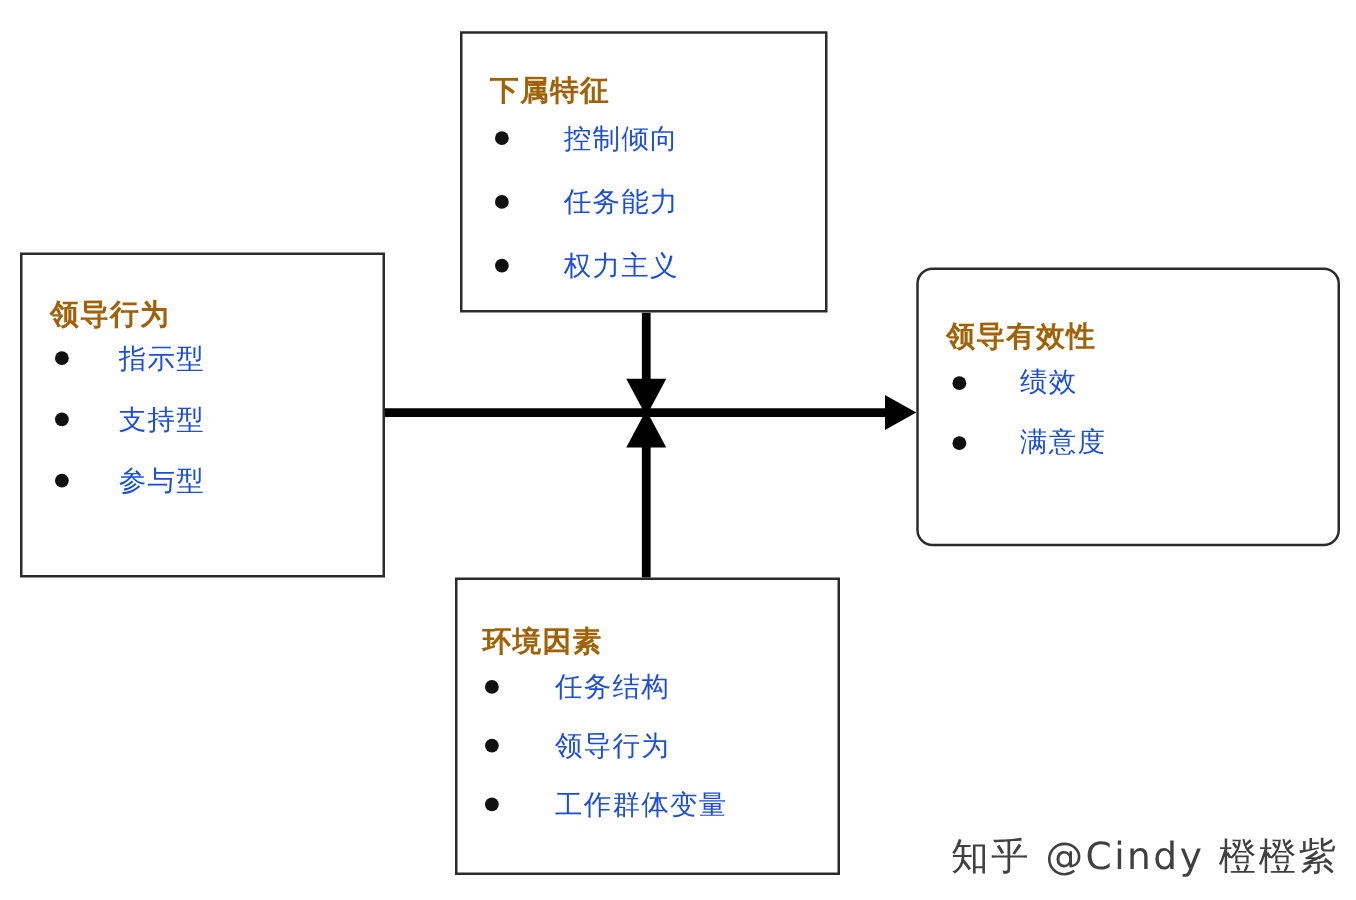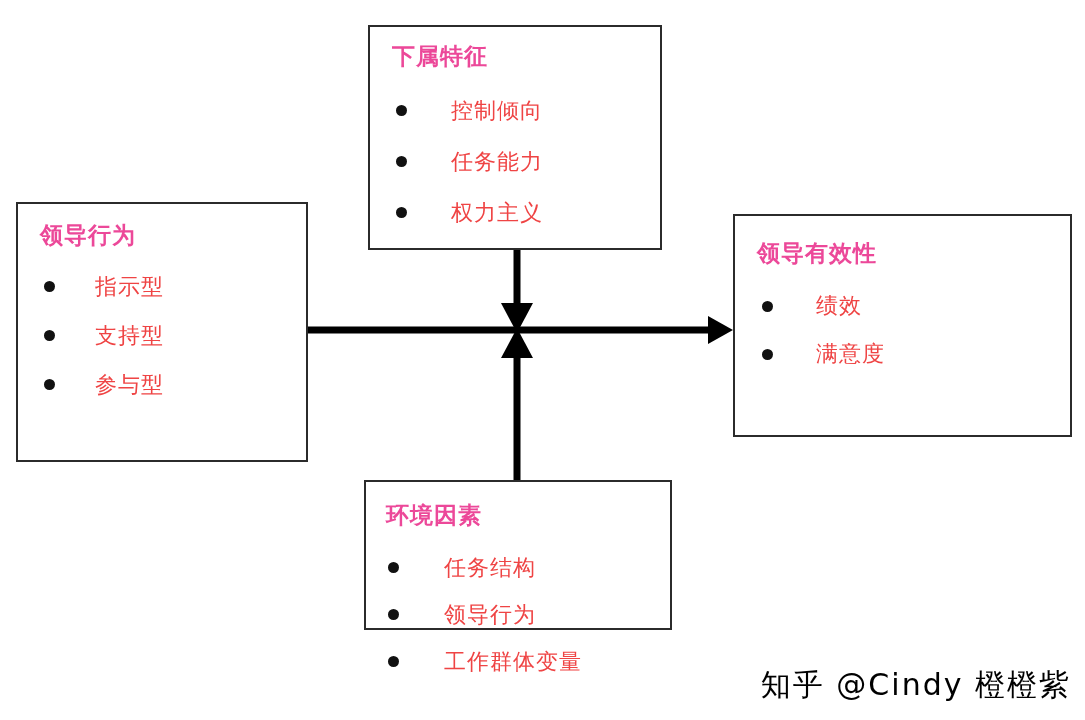--- a/index.html
+++ b/index.html
@@ -22,52 +22,53 @@
   .node {
     position: absolute;
     box-sizing: border-box;
     border: 2px solid #2b2b2b;
     background: #ffffff;
     z-index: 3;
   }
   .node-title {
     font-size: 23px;
     font-weight: bold;
-    color: #ec4899;
+    color: #a16207;
     letter-spacing: 1px;
     white-space: nowrap;
+    margin-top: 16px;
   }
   .bullet-list {
     list-style: none;
     margin: 0;
     padding: 0;
   }
   .bullet-item {
     display: flex;
     align-items: center;
     white-space: nowrap;
   }
   .bullet-dot {
     width: 11px;
     height: 11px;
     border-radius: 50%;
     background: #111111;
     flex: 0 0 auto;
   }
   .bullet-text {
     font-size: 22px;
-    color: #ef4444;
+    color: #1d4ed8;
     letter-spacing: 1px;
   }
 
   
   #node-subordinate { left: 368px; top: 25px;  width: 294px; height: 225px; }
   #node-leadership  { left: 16px;  top: 202px; width: 292px; height: 260px; }
-  #node-outcome     { left: 733px; top: 214px; width: 339px; height: 223px; }
-  #node-environment { left: 364px; top: 480px; width: 308px; height: 150px; text-align: center; }
+  #node-outcome     { left: 733px; top: 214px; width: 339px; height: 223px; border-radius: 13px; }
+  #node-environment { left: 364px; top: 462px; width: 308px; height: 238px; text-align: center; }
 
   #node-subordinate .node-title { position: absolute; left: 22px; top: 14px; }
   #node-subordinate .bullet-list { position: absolute; left: 26px; top: 58px; }
   #node-subordinate .bullet-item { height: 51px; }
   #node-subordinate .bullet-text { margin-left: 44px; }
 
   #node-leadership .node-title { position: absolute; left: 22px; top: 16px; text-align: center; }
   #node-leadership .bullet-list { position: absolute; left: 26px; top: 58px; text-align: right; }
   #node-leadership .bullet-item { height: 49px; }
   #node-leadership .bullet-text { margin-left: 40px; }
@@ -90,21 +91,21 @@
     height: 720px;
     z-index: 1;
   }
 
   
   #watermark {
     position: absolute;
     right: 14px;
     bottom: 14px;
     font-size: 30px;
-    color: #000000;
+    color: #404040;
     letter-spacing: 2px;
     white-space: nowrap;
     z-index: 5;
     user-select: none;
   }
 </style>
 </head>
 <body>
 
 <div id="canvas">

